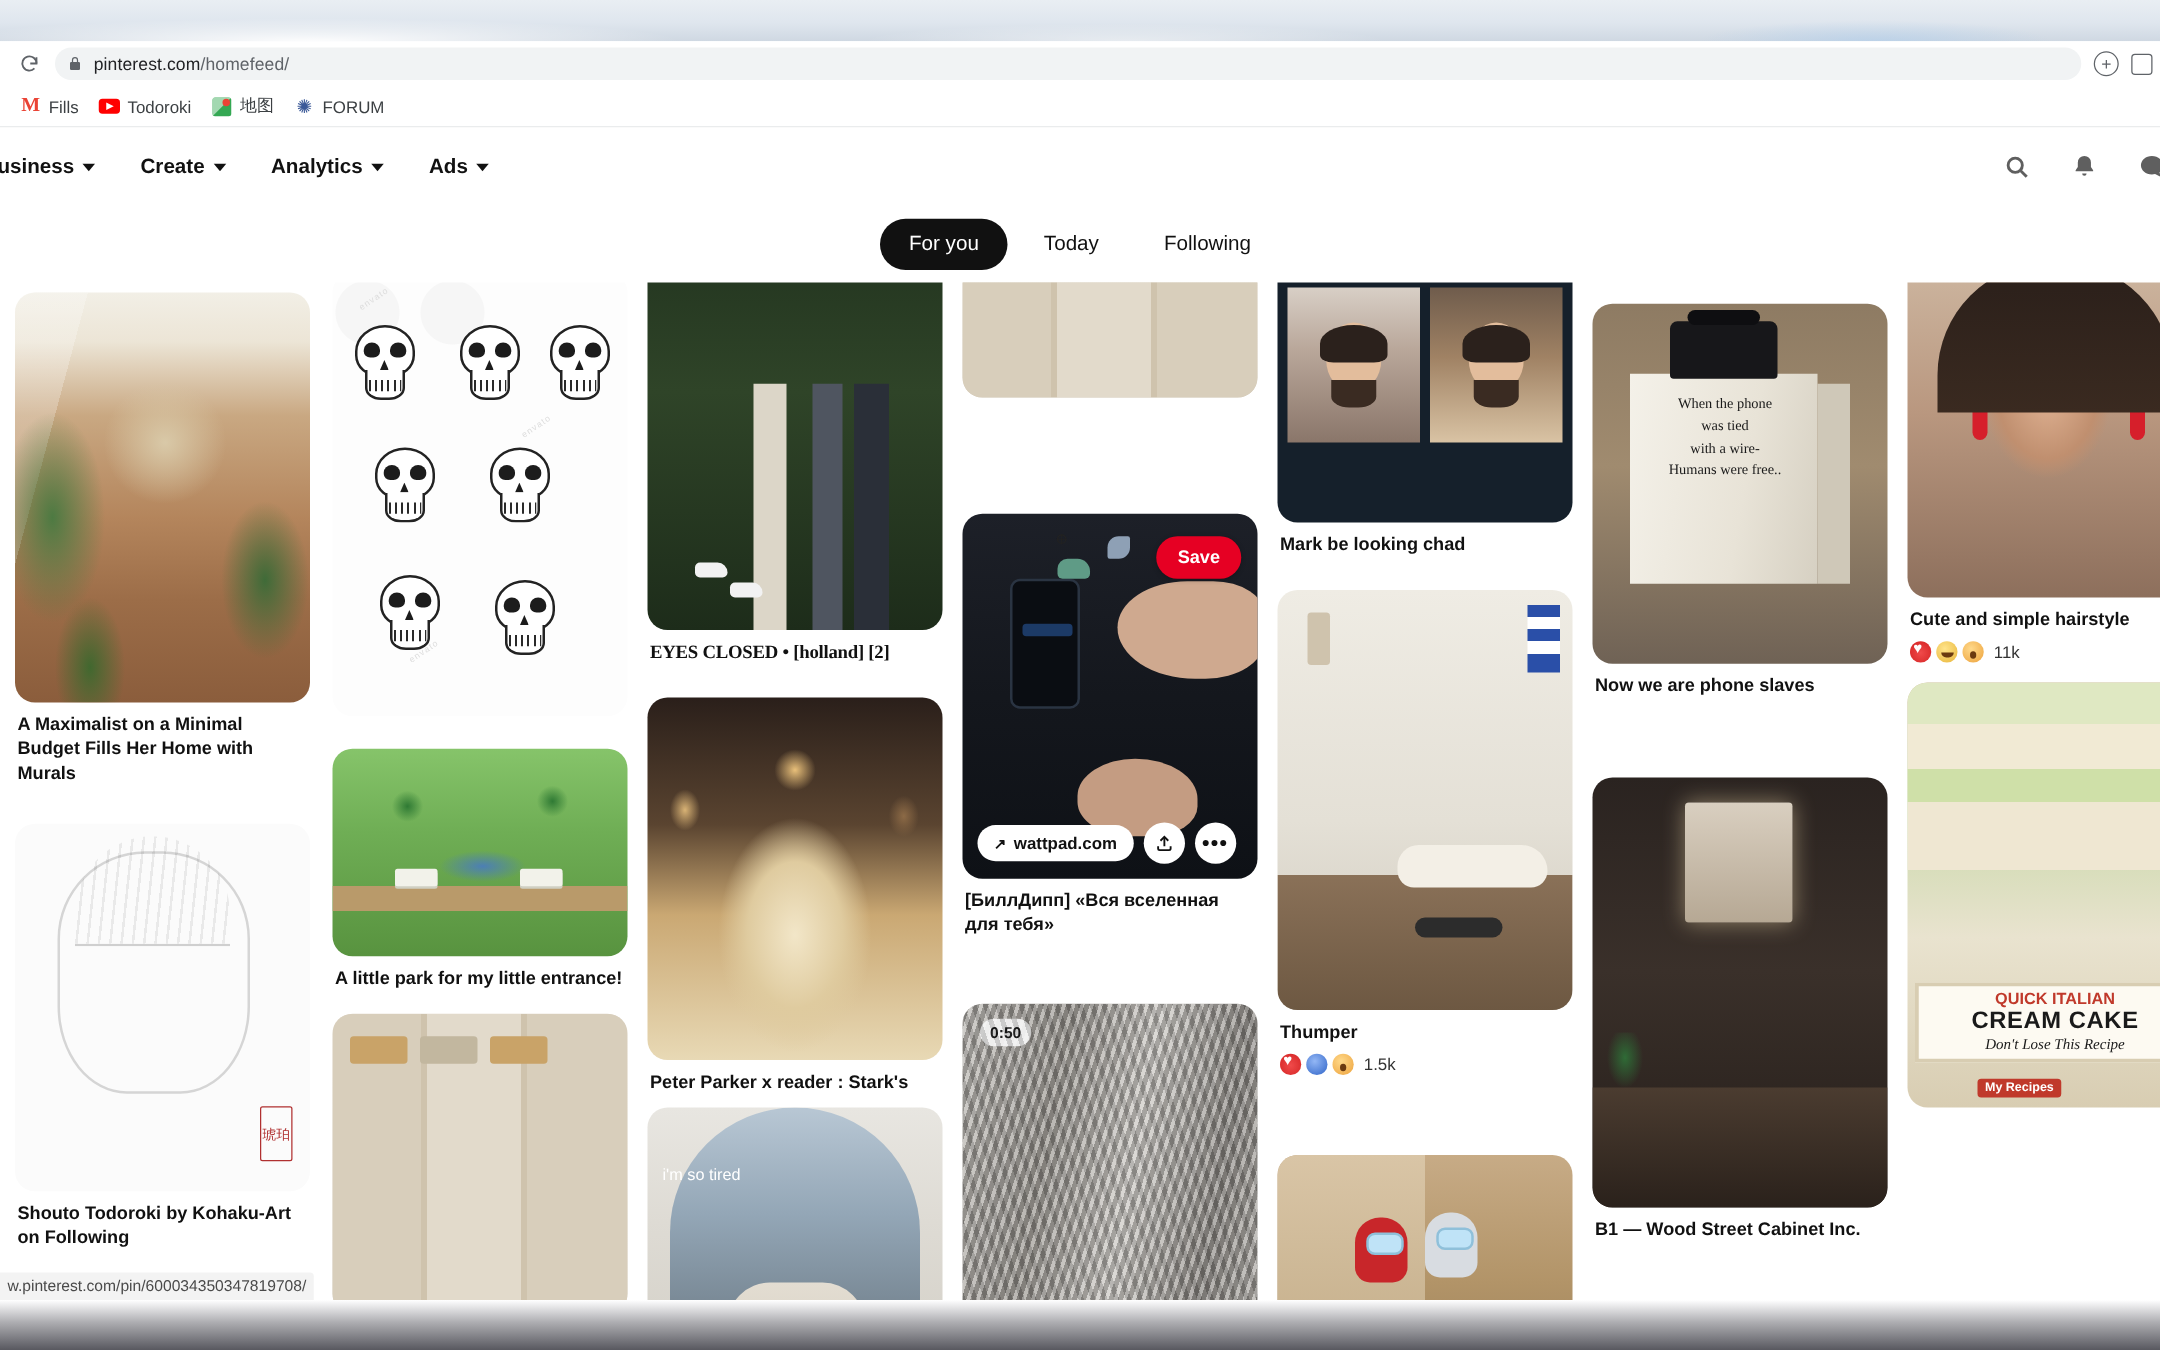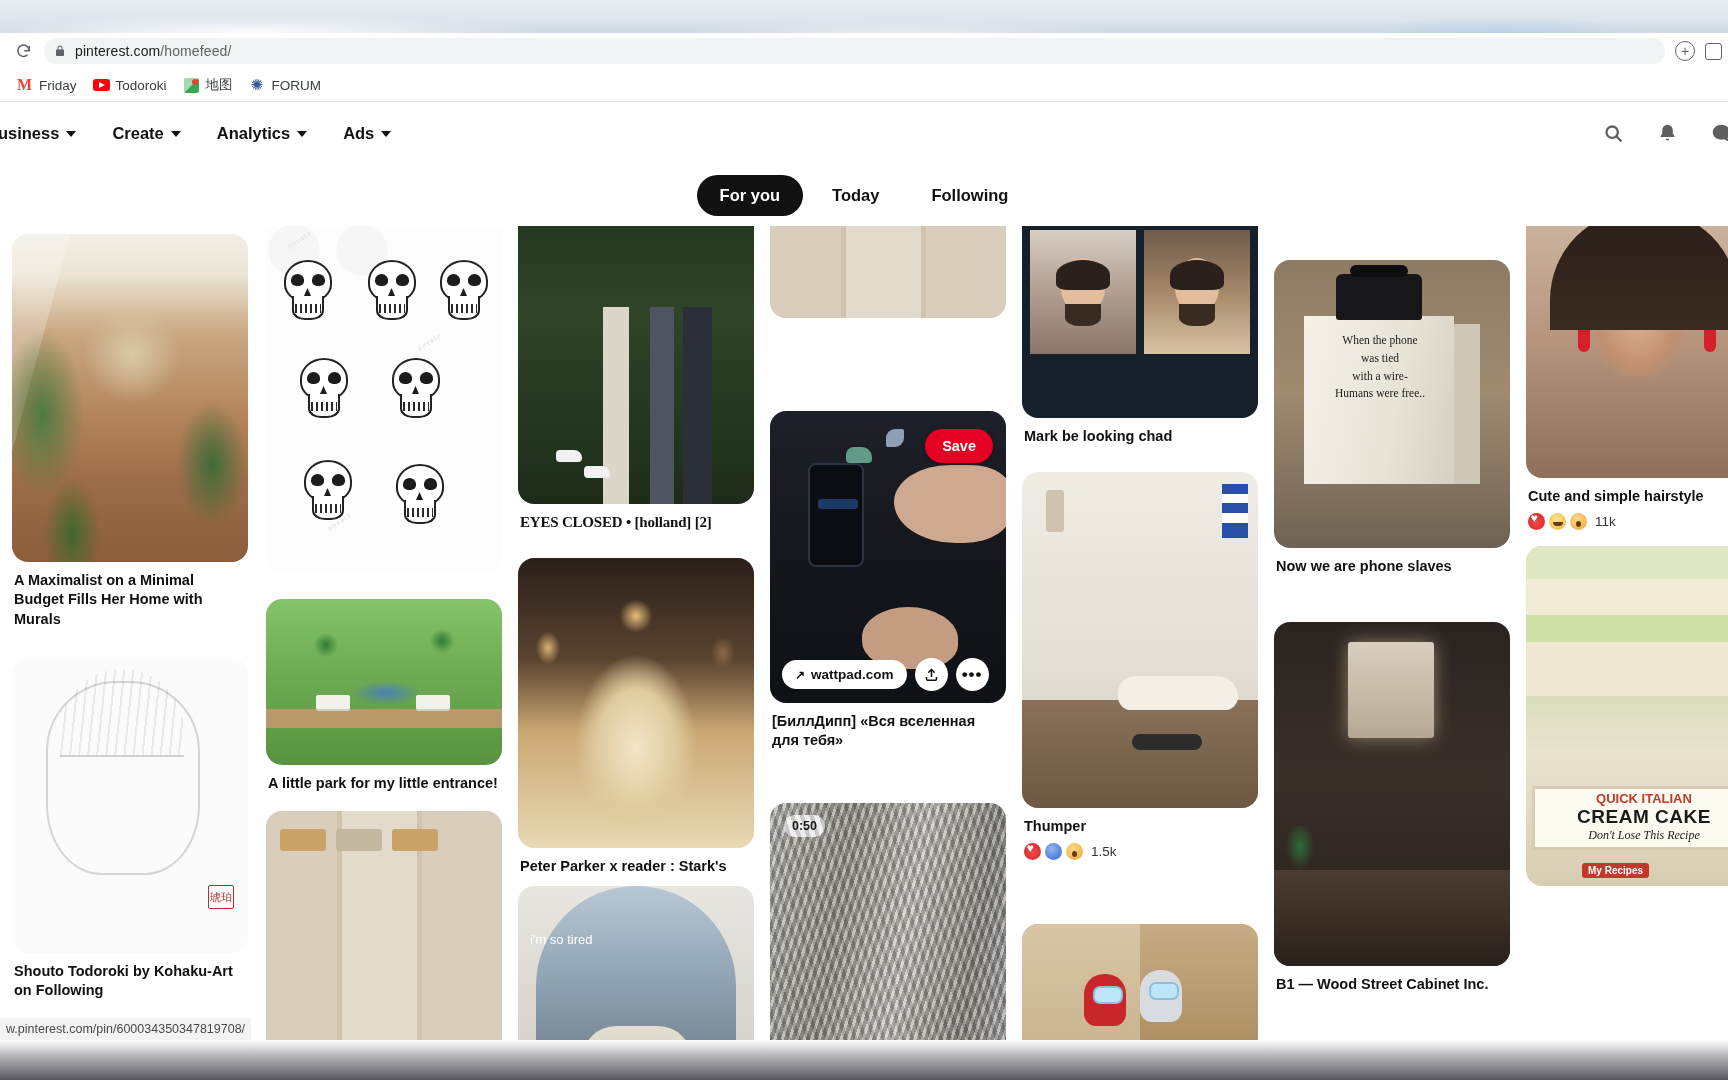--- a/index.html
+++ b/index.html
@@ -87,21 +87,21 @@
     position:absolute; right: 0; top:0; height:62px;
     display:flex; align-items:center; gap: 24px; padding-right: 6px;
   }
   .nav-icon { width:30px;height:30px;display:flex;align-items:center;justify-content:center;cursor:pointer;color:#5f5f5f;}
 
   .tabs-row {
     position:absolute; top: 62px; left:0; width: 1728px; height: 62px;
     display:flex; align-items:center; justify-content:center; gap: 6px;
   }
   .tab {
-    padding: 11px 23px; border-radius: 24px; font-size: 16.5px; font-weight: bold;
+    padding: 11px 23px; border-radius: 24px; font-size: 16.5px; font-weight: normal;
     color:#111; cursor:pointer; white-space:nowrap;
   }
   .tab.active { background:#111; color:#fff; }
 
   
   .feed {
     position:absolute; top: 124px; left: 0; width: 1728px; height: 814px;
     overflow: hidden;
   }
   .col { position:absolute; top:0; width: 236px; }
@@ -290,21 +290,21 @@
   .cakeband .t2{font-weight:bold;color:#1a1a1a;font-size:19px;text-align:center;letter-spacing:.5px;}
   .cakeband .t3{font-family:"Liberation Serif",serif;font-style:italic;color:#1a1a1a;font-size:12px;text-align:center;}
   .myrec{position:absolute;left:8px;bottom:8px;background:#c0392b;color:#fff;font-size:10px;font-weight:bold;padding:2px 6px;border-radius:3px;margin-left:48px;}
 
   .im-todoroki{background:#fbfbfb;}
   .im-todoroki:before{content:"";position:absolute;left:34px;top:22px;width:150px;height:190px;
     border:2px solid #d5d5d5;border-radius:70px 70px 36% 36%;}
   .im-todoroki:after{content:"";position:absolute;left:48px;top:10px;width:124px;height:86px;
     border-bottom:2px solid #cfcfcf;border-radius:62px 62px 0 0;
     background:repeating-linear-gradient(96deg,rgba(0,0,0,.07) 0 2px,rgba(0,0,0,0) 2px 9px);}
-  .stamp{position:absolute;right:14px;bottom:44px;width:26px;height:24px;border:1.6px solid #b03030;color:#b03030;
+  .stamp{position:absolute;right:14px;bottom:24px;width:26px;height:44px;border:1.6px solid #b03030;color:#b03030;
     font-size:11px;display:flex;align-items:center;justify-content:center;border-radius:2px;font-family:"DejaVu Sans",sans-serif;}
 
   
   .statusbar {
     position:absolute; bottom: 0; left: 0; height: 22px; max-width: 300px;
     background:#f3f3f3; color:#4a4a4a; font-size:12.5px;
     display:flex; align-items:center; padding: 0 6px; white-space:nowrap; overflow:hidden;
     border-top-right-radius:3px;
   }
   .desktop-fade{
@@ -338,21 +338,21 @@
   </div>
   <div class="omni-right">
     <div class="circ">+</div>
     <div class="sqr"></div>
   </div>
 </div>
 
 <div class="bookmarks-row">
   <div class="bm">
     <span class="bm-ico fv-gmail">M</span>
-    <span>Friday</span>
+    <span>Fills</span>
   </div>
   <div class="bm">
     <span class="bm-ico">
         <span class="fv-yt"></span>
       </span>
     <span>Todoroki</span>
   </div>
   <div class="bm">
     <span class="bm-ico">
         <span class="fv-maps"></span>
@@ -593,21 +593,21 @@
       </div>
       <div class="card" style="top:698px">
         <div class="media im-amongus" style="height:226px">
           <div class="au au-red" style="left:62px;top:50px"></div>
           <div class="au au-white" style="left:118px;top:46px"></div>
         </div>
       </div>
     </div>
 
     <div class="col" style="left:1274px">
-      <div class="card" style="top:34px">
+      <div class="card" style="top:17px">
         <div class="media im-pedestal" style="height:288px">
           <div class="ped"></div>
           <div class="ped-side"></div>
           <div class="oldphone"></div>
           <div class="pedtext">
             <div>When the phone</div>
             <div>was tied</div>
             <div>with a wire-</div>
             <div>Humans were free..</div>
           </div>

